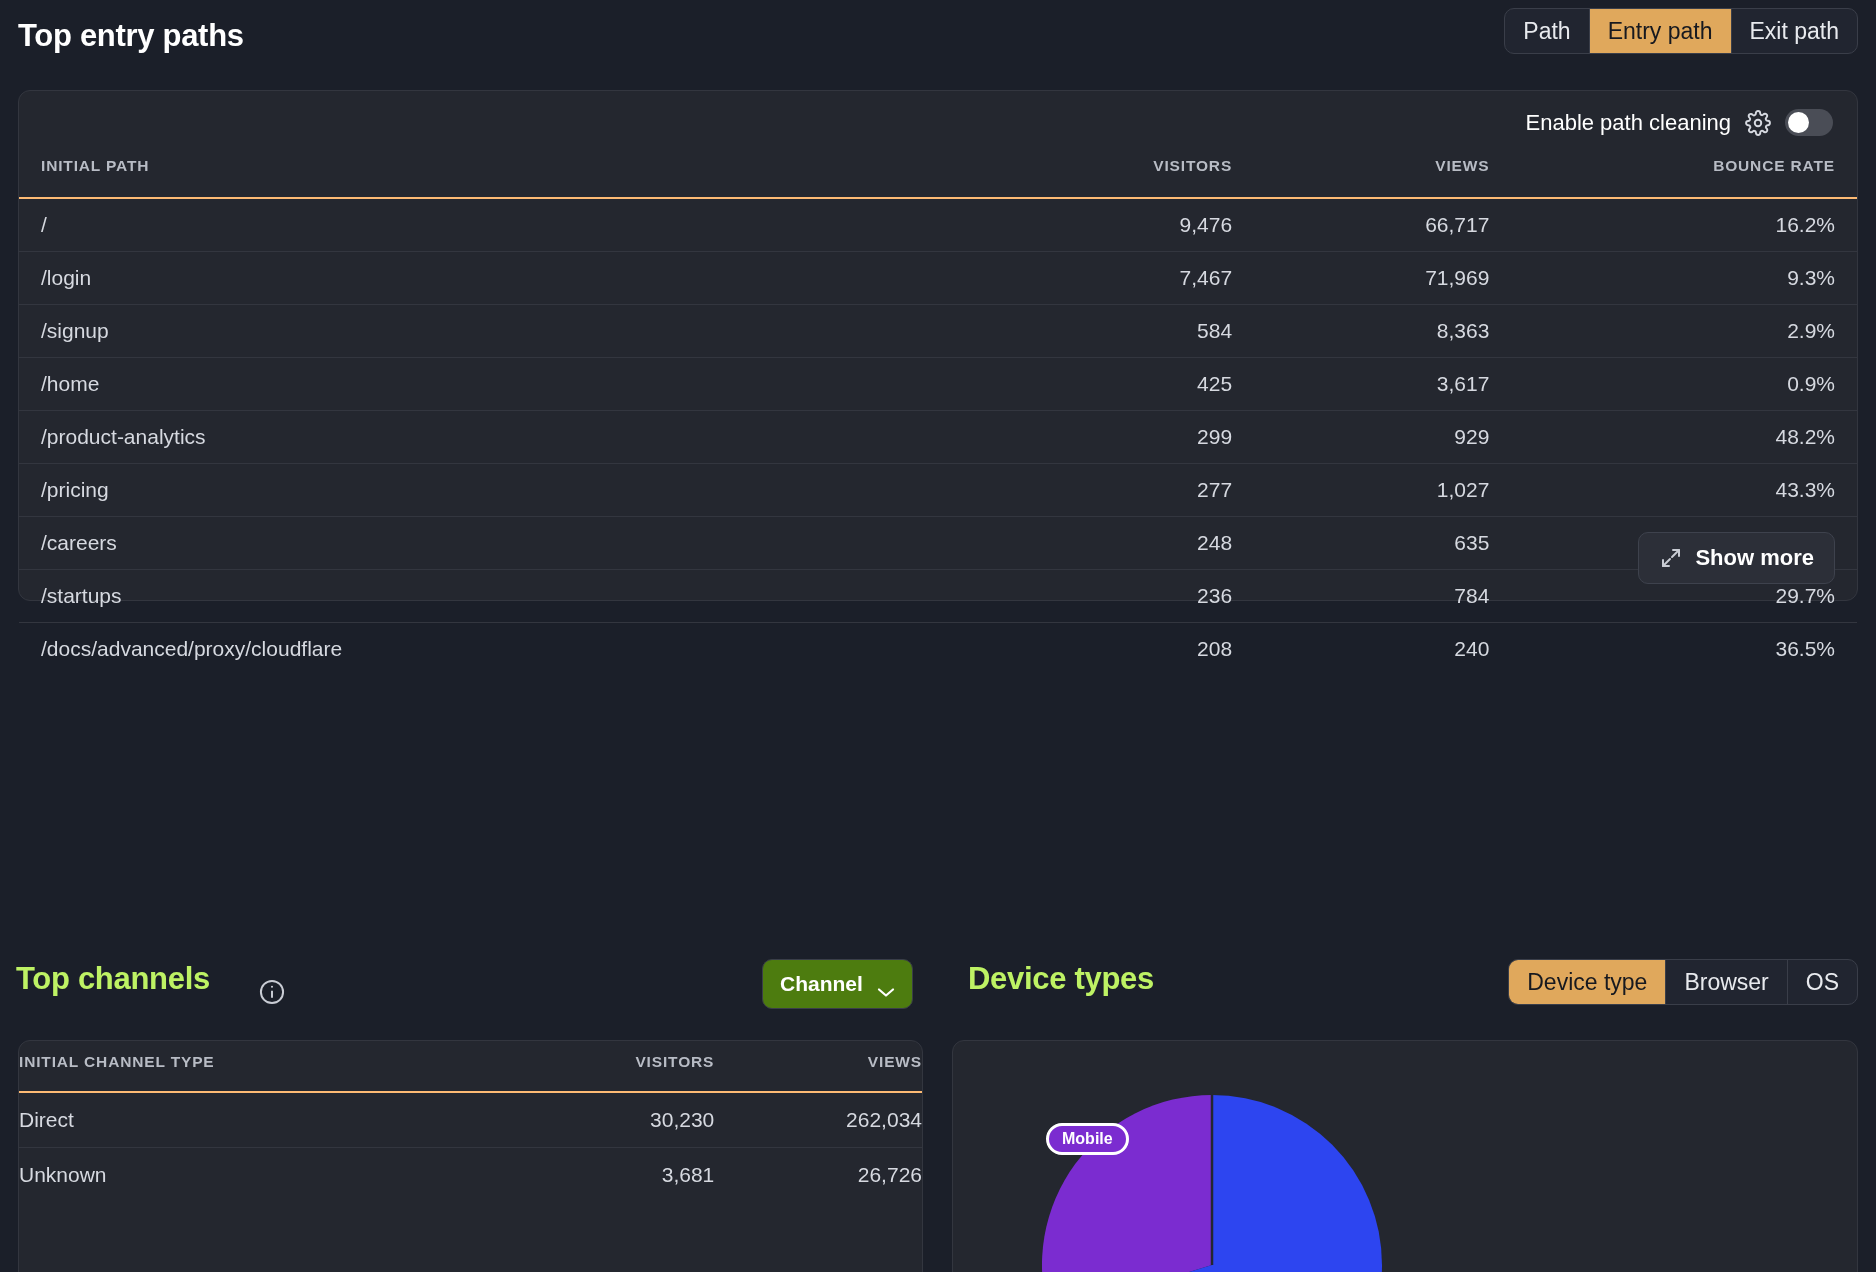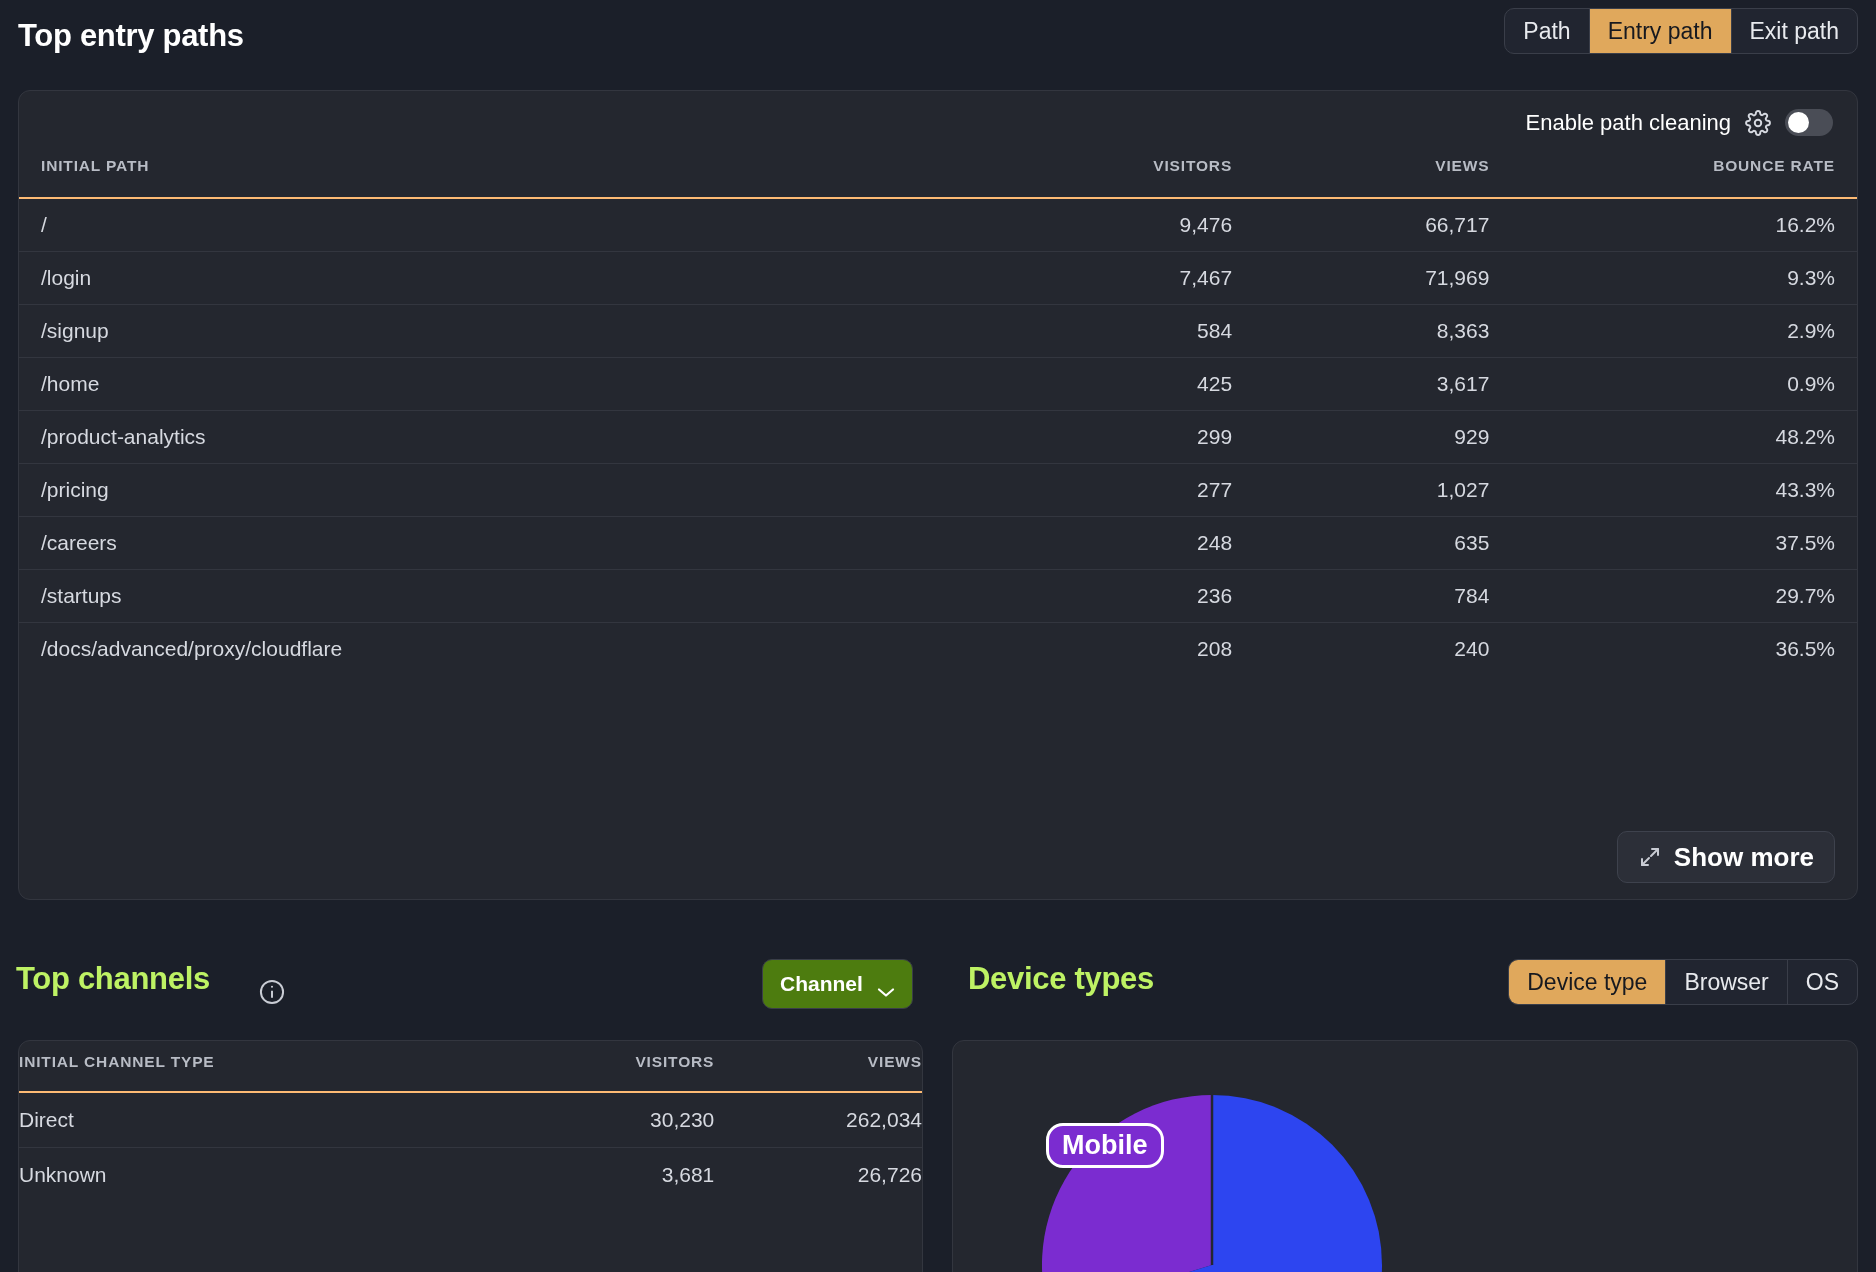--- a/index.html
+++ b/index.html
@@ -33,21 +33,21 @@
   }
   .seg-btn:last-child { border-right: none; }
   .seg-btn.active { background: #e0a85c; color: #17191f; font-weight: 500; }
   #seg-top { right: 18px; top: 8px; }
 
   
   .panel {
     position: absolute; background: #24272f;
     border: 1px solid #33363f; border-radius: 12px;
   }
-  #panel-entry { left: 18px; top: 90px; width: 1840px; height: 810px; }
+  #panel-entry { left: 18px; top: 90px; width: 1840px; height: 511px; }
 
   .cleaning-row {
     position: absolute; right: 24px; top: 18px;
     display: flex; align-items: center; gap: 14px;
   }
   .cleaning-label { font-size: 22px; color: #ffffff; font-weight: 500; }
   .gear { width: 26px; height: 26px; }
   .toggle {
     width: 48px; height: 27px; border-radius: 14px; background: #4a4d56;
     position: relative;
@@ -77,21 +77,21 @@
   .col-path  { width: 52%; }
   .col-vis   { width: 14%; }
   .col-views { width: 14%; }
   .col-bounce{ width: 20%; }
 
   .showmore {
     position: absolute; right: 22px; bottom: 16px;
     display: flex; align-items: center; gap: 12px;
     height: 52px; padding: 0 20px;
     background: #2c2f38; border: 1px solid #3e424d; border-radius: 10px;
-    color: #ffffff; font-size: 26px; font-weight: 700;
+    color: #ffffff; font-size: 22px; font-weight: 700;
   }
   .expand-ico { width: 24px; height: 24px; }
 
   
   .sec2-title {
     position: absolute; font-size: 31px; font-weight: 700; color: #bef264;
     letter-spacing: -0.3px;
   }
   #t-channels { left: 16px; top: 961px; }
   #t-devices  { left: 968px; top: 961px; }
@@ -115,21 +115,21 @@
   .dt.small td { font-size: 21px; height: 55px; padding: 15px 0; }
   .c-col-name { width: 52%; }
   .c-col-vis  { width: 25%; }
   .c-col-views{ width: 23%; }
 
   
   .pie-wrap { position: absolute; left: 0; top: 0; width: 906px; height: 300px; }
   .pie-label {
     position: absolute; left: 93px; top: 82px;
     background: #7b2cd0; border: 3px solid #ffffff; border-radius: 17px;
-    padding: 4px 13px; color: #ffffff; font-size: 27px; font-weight: 700;
+    padding: 4px 13px; color: #ffffff; font-size: 16px; font-weight: 700;
   }
 </style>
 </head>
 <body>
 
 <div class="page">
 
   <div class="sec1-head">
     <div class="sec1-title">Top entry paths</div>
     <div class="seg" id="seg-top">

